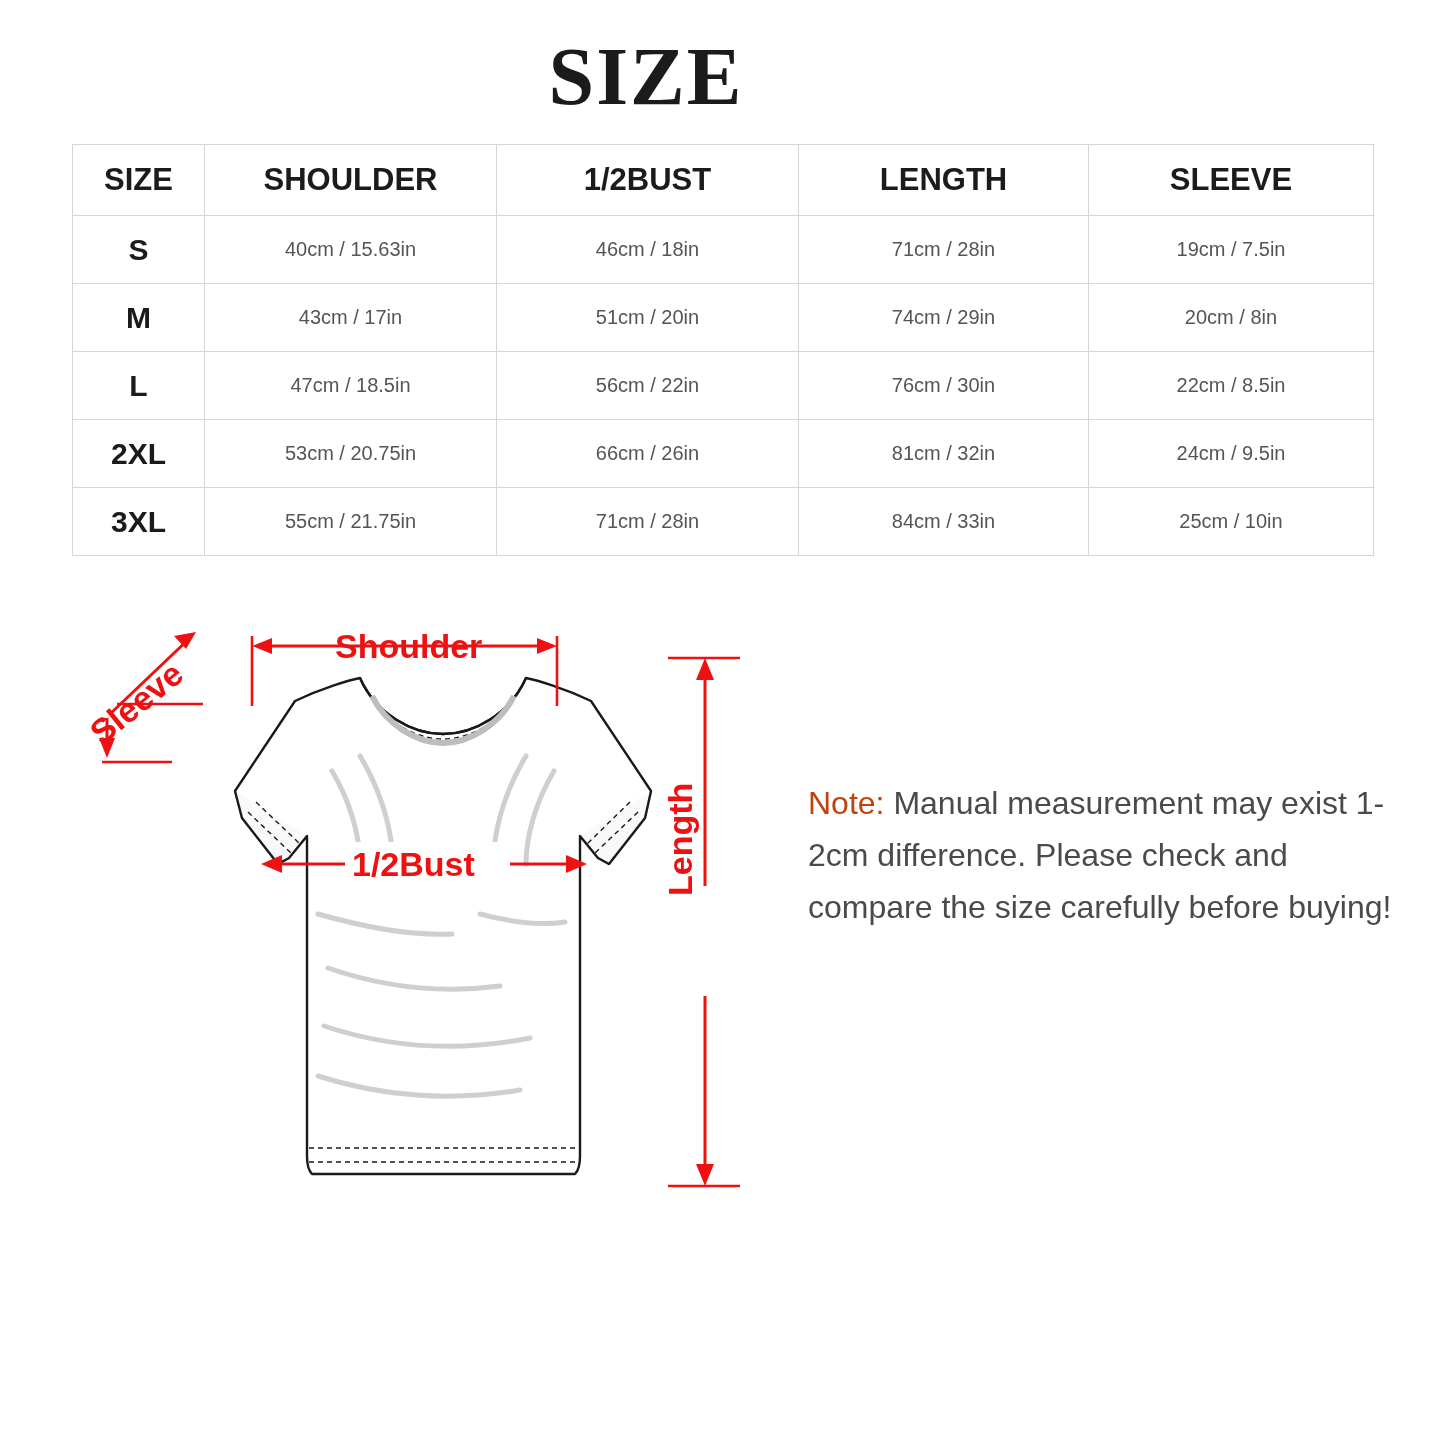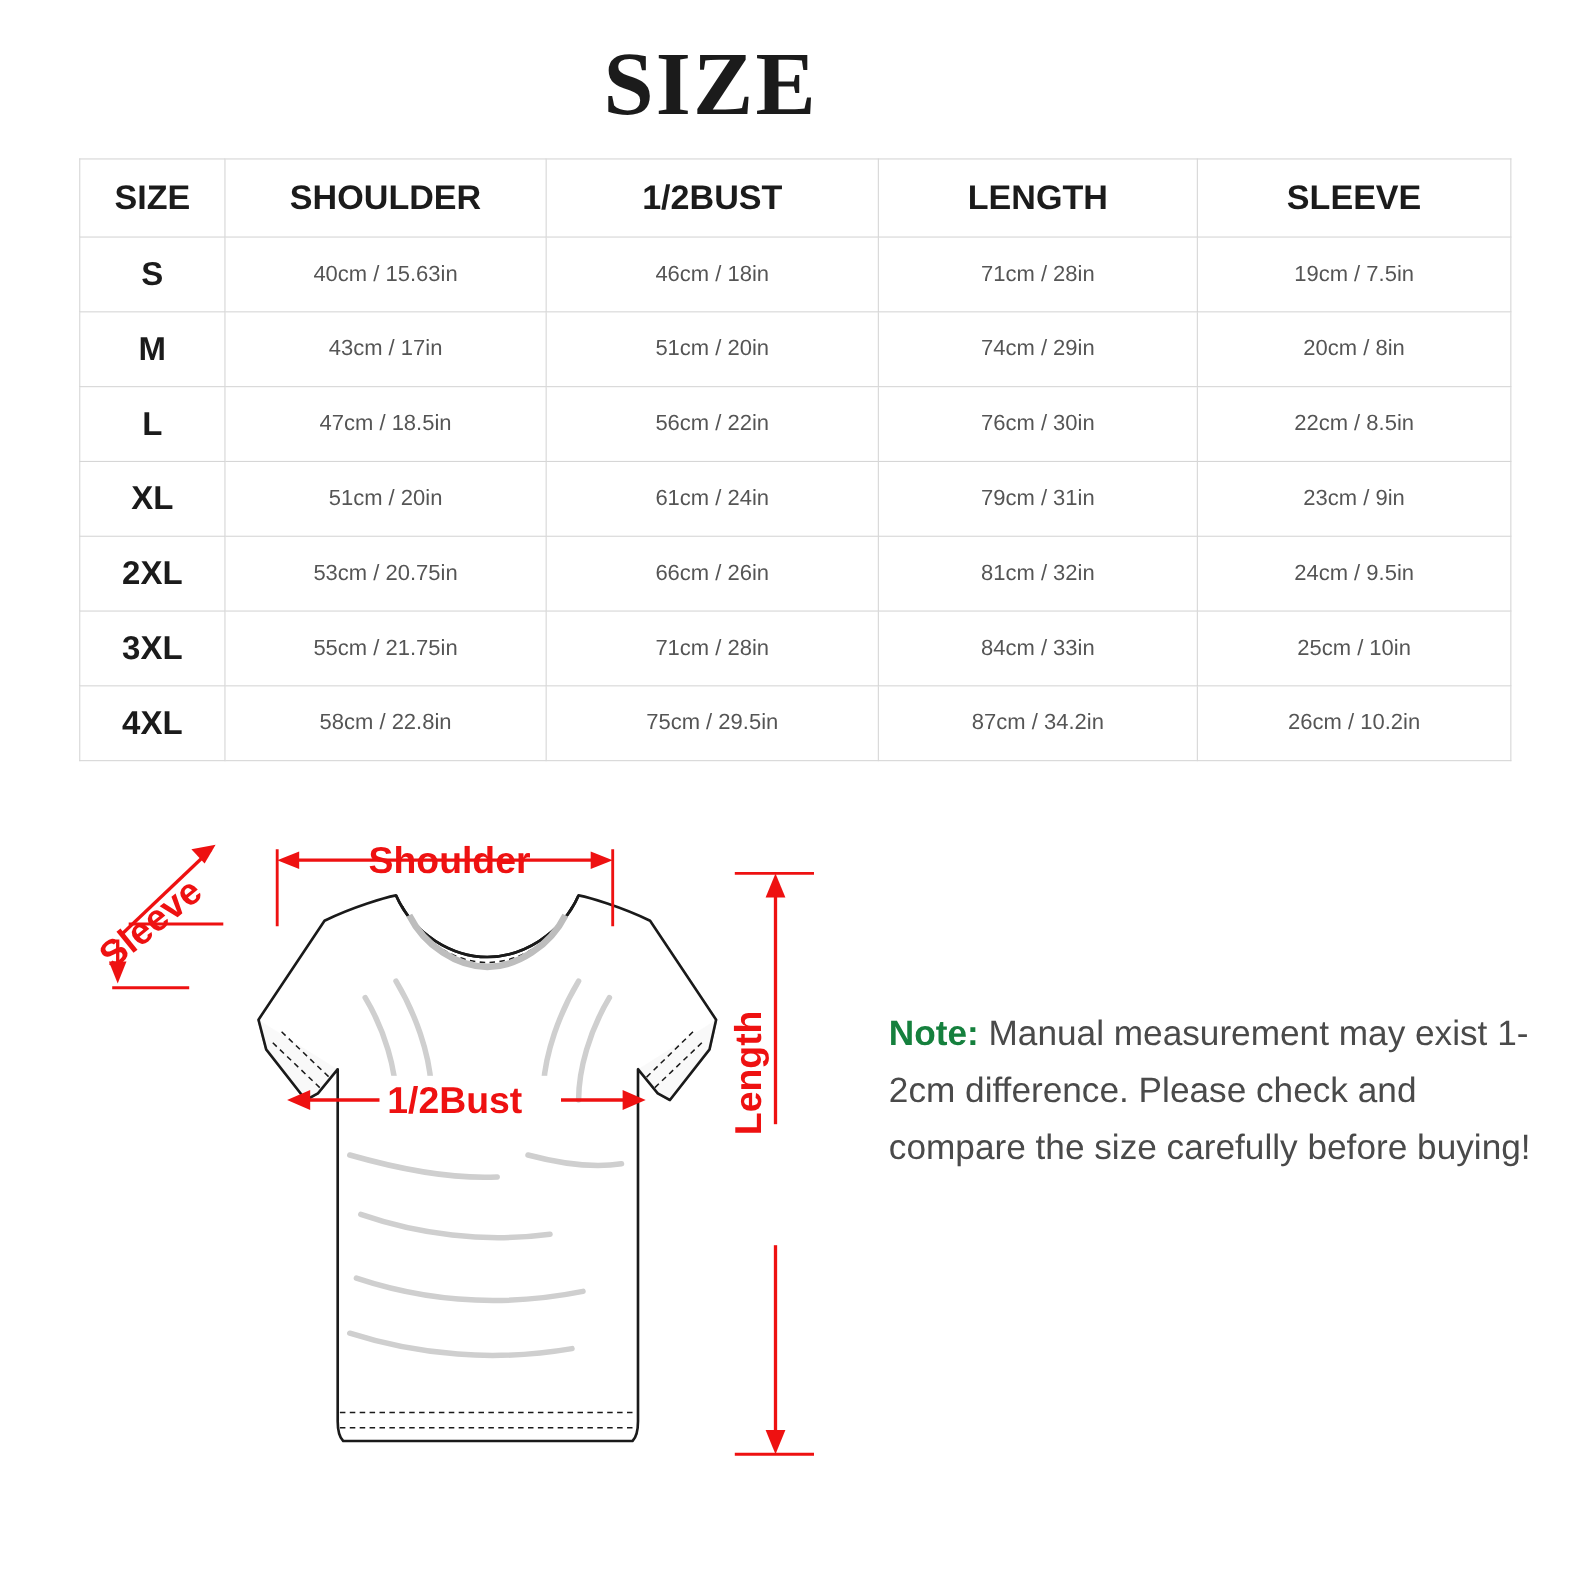--- a/index.html
+++ b/index.html
@@ -86,22 +86,22 @@
   .note {
     position: absolute;
     left: 808px;
     top: 182px;
     width: 585px;
     font-size: 32px;
     line-height: 1.62;
     color: #4a4a4a;
   }
   .note b {
-    color: #15803d;
-    font-weight: bold;
+    color: #c2410c;
+    font-weight: normal;
   }
   svg { display: block; }
 </style>
 </head>
 <body>
 
 <div class="page">
 
   <div class="title">SIZE</div>
 
@@ -139,46 +139,32 @@
           <td>20cm / 8in</td>
         </tr>
         <tr>
           <td class="size-label">L</td>
           <td>47cm / 18.5in</td>
           <td>56cm / 22in</td>
           <td>76cm / 30in</td>
           <td>22cm / 8.5in</td>
         </tr>
         <tr>
-          <td class="size-label">XL</td>
-          <td>51cm / 20in</td>
-          <td>61cm / 24in</td>
-          <td>79cm / 31in</td>
-          <td>23cm / 9in</td>
-        </tr>
-        <tr>
           <td class="size-label">2XL</td>
           <td>53cm / 20.75in</td>
           <td>66cm / 26in</td>
           <td>81cm / 32in</td>
           <td>24cm / 9.5in</td>
         </tr>
         <tr>
           <td class="size-label">3XL</td>
           <td>55cm / 21.75in</td>
           <td>71cm / 28in</td>
           <td>84cm / 33in</td>
           <td>25cm / 10in</td>
-        </tr>
-        <tr>
-          <td class="size-label">4XL</td>
-          <td>58cm / 22.8in</td>
-          <td>75cm / 29.5in</td>
-          <td>87cm / 34.2in</td>
-          <td>26cm / 10.2in</td>
         </tr>
       </tbody>
     </table>
   </div>
 
   <div class="lower">
 
     <div class="shirt-area">
       <svg width="740" height="660" viewBox="0 0 740 660">
 

